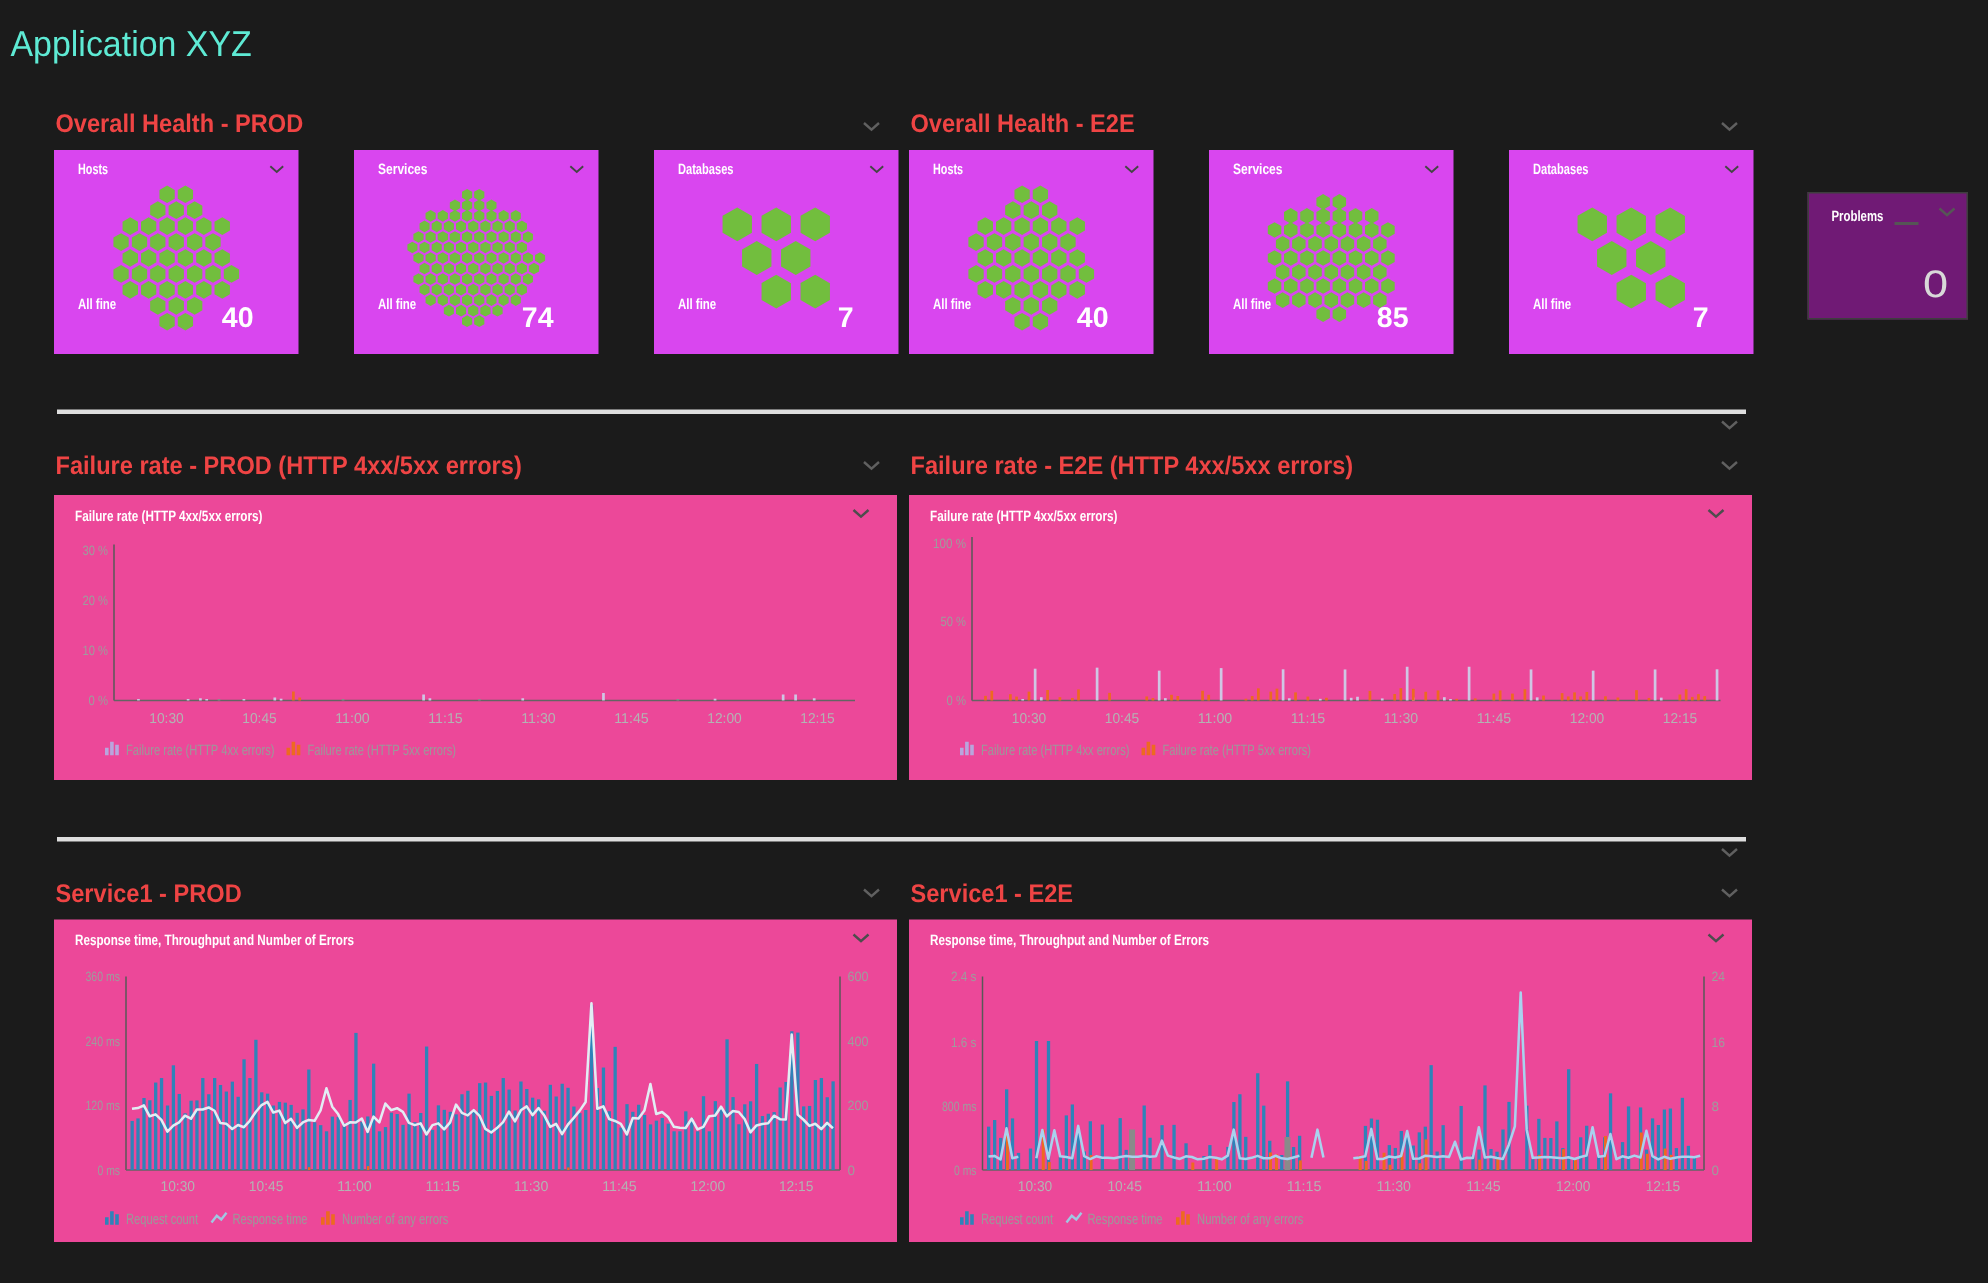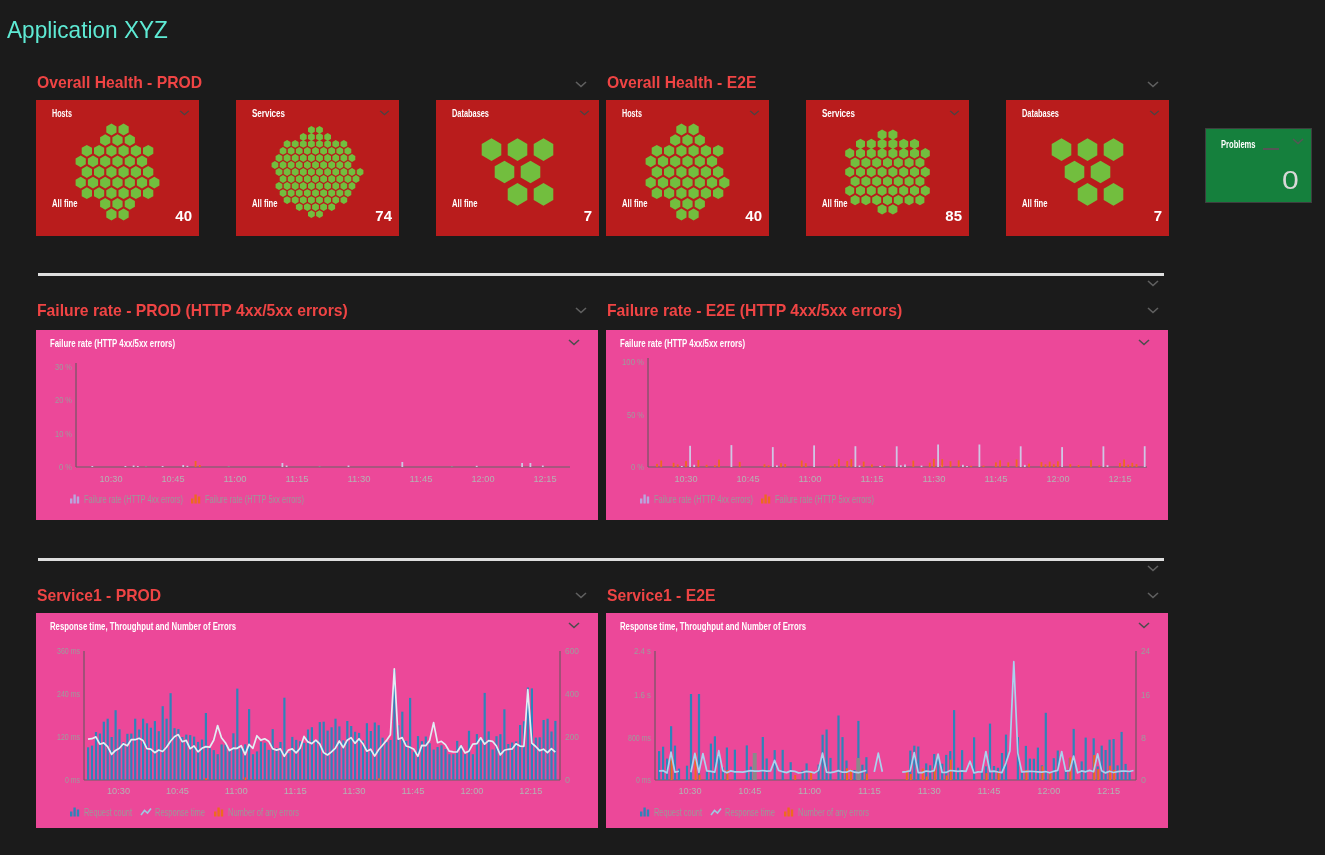--- a/index.html
+++ b/index.html
@@ -1,24 +1,24 @@
 <!DOCTYPE html>
 <html><head><meta charset="utf-8">
 <style>
 *{margin:0;padding:0;box-sizing:border-box}
 html,body{width:1325px;height:855px;background:#1b1b1b;font-family:"Liberation Sans",sans-serif;overflow:hidden;position:relative}
 .cx{display:inline-block;transform-origin:0 50%;white-space:nowrap}
 .apptitle{position:absolute;left:7px;top:16px;font-size:24px;color:#5eead4}
 .sechead{position:absolute;font-size:17px;font-weight:bold;color:#ef4444}
-.tile{position:absolute;background:#b91c1c}
+.tile{position:absolute;background:#d946ef}
 .th{position:absolute;left:16px;top:8px;font-size:10px;font-weight:bold;color:#fff}
 .chev{position:absolute;right:9px;top:10px}
 .hexes{position:absolute;left:0;top:0}
 .allfine{position:absolute;left:16px;bottom:27px;font-size:10px;font-weight:bold;color:#fff}
-.cnt{position:absolute;right:7px;bottom:12px;font-size:15px;font-weight:bold;color:#fff}
+.cnt{position:absolute;right:30px;bottom:12px;font-size:19px;font-weight:bold;color:#fff}
 .divider{position:absolute;left:38px;width:1126px;height:3px;background:#dedede}
 .ctile{position:absolute;background:#ec4899}
 .csvg{position:absolute;left:0;top:0}
 text{font-family:"Liberation Sans",sans-serif}
 </style></head>
 <body>
 <div class="apptitle"><span class="cx" style="transform:scaleX(0.942)">Application XYZ</span></div>
 <div class="sechead" style="left:37px;top:73px"><span class="cx" style="transform:scaleX(0.925)">Overall Health - PROD</span></div>
 <svg style="position:absolute;left:575px;top:81px" width="12" height="7" viewBox="0 0 12 7">
     <path d="M1 1 L6 5.5 L11 1" fill="none" stroke="#606060" stroke-width="1.6"></path>
@@ -329,21 +329,21 @@
       <polygon points="0.0,-33.7 9.8,-28.0 9.8,-16.8 0.0,-11.1 -9.8,-16.8 -9.8,-28.1" fill="#72be3e"></polygon>
       <polygon points="26.0,-33.7 35.8,-28.0 35.8,-16.8 26.0,-11.1 16.2,-16.8 16.2,-28.1" fill="#72be3e"></polygon>
       <polygon points="-13.0,-11.3 -3.2,-5.6 -3.2,5.6 -13.0,11.3 -22.8,5.6 -22.8,-5.7" fill="#72be3e"></polygon>
       <polygon points="13.0,-11.3 22.8,-5.6 22.8,5.6 13.0,11.3 3.2,5.6 3.2,-5.7" fill="#72be3e"></polygon>
       <polygon points="0.0,11.1 9.8,16.8 9.8,28.0 0.0,33.7 -9.8,28.0 -9.8,16.7" fill="#72be3e"></polygon>
       <polygon points="26.0,11.1 35.8,16.8 35.8,28.0 26.0,33.7 16.2,28.0 16.2,16.7" fill="#72be3e"></polygon>
     </svg>
 <div class="allfine"><span class="cx" style="transform:scaleX(0.765)">All fine</span></div>
     <div class="cnt">7</div>
   </div>
-<div class="tile" style="left:1205px;top:128px;width:107px;height:75px;background:#15803d;border:1px solid #3e3e3e">
+<div class="tile" style="left:1205px;top:128px;width:107px;height:85px;background:#701a75;border:1px solid #3e3e3e">
 <div class="th" style="left:15px;top:10px"><span class="cx" style="transform:scaleX(0.759)">Problems</span></div>
 <svg class="chev" style="right:7px;top:9px" width="12" height="7" viewBox="0 0 12 7">
       <path d="M1 1 L6 5.5 L11 1" fill="none" stroke="#565656" stroke-width="1.6"></path>
     </svg>
 <div style="position:absolute;left:57px;top:19px;width:16px;height:1.5px;background:#555"></div>
 <div style="position:absolute;right:15px;bottom:7px;font-size:25.5px;color:#d8d8d8"><span class="cx" style="transform:scaleX(1.18)">0</span></div>
 </div>
 <div class="divider" style="top:273px"></div>
 <svg style="position:absolute;left:1147px;top:280px" width="12" height="7" viewBox="0 0 12 7">
     <path d="M1 1 L6 5.5 L11 1" fill="none" stroke="#606060" stroke-width="1.6"></path>

